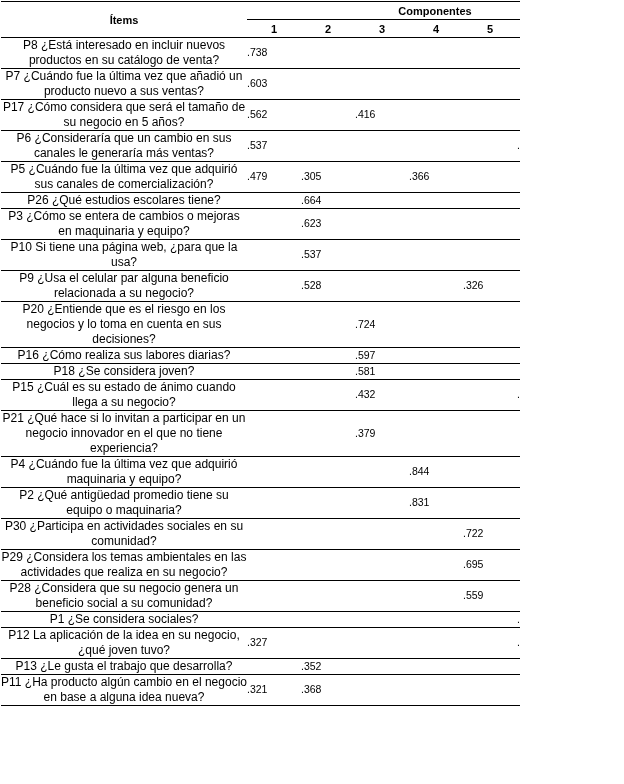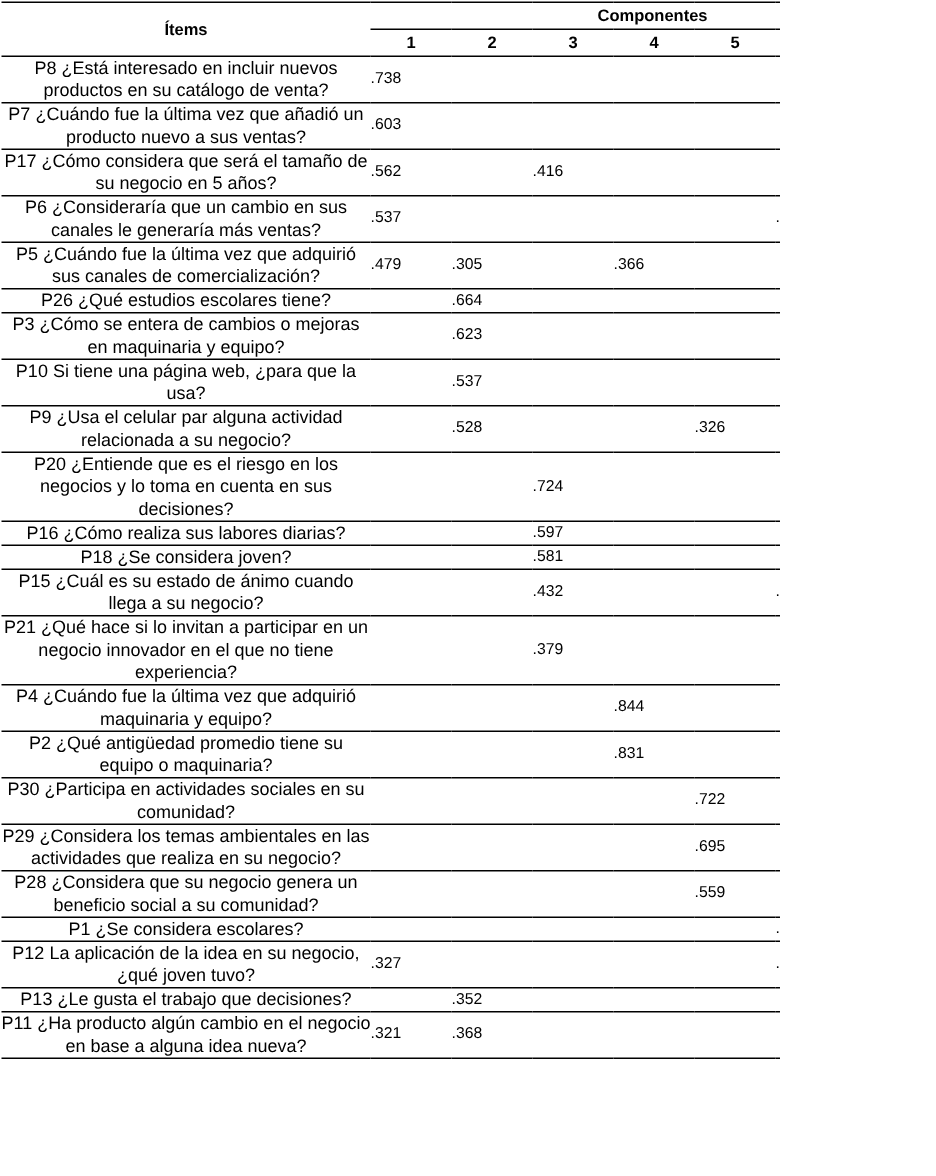--- a/index.html
+++ b/index.html
@@ -185,21 +185,21 @@
           <td class="item-cell">P10 Si tiene una página web, ¿para que la usa?</td>
           <td class="val-cell"></td>
           <td class="val-cell">.537</td>
           <td class="val-cell"></td>
           <td class="val-cell"></td>
           <td class="val-cell"></td>
           <td class="val-cell"></td>
           <td class="val-cell val-neg">-.340</td>
         </tr>
         <tr>
-          <td class="item-cell">P9 ¿Usa el celular par alguna actividad relacionada a su negocio?</td>
+          <td class="item-cell">P9 ¿Usa el celular par alguna beneficio relacionada a su negocio?</td>
           <td class="val-cell"></td>
           <td class="val-cell">.528</td>
           <td class="val-cell"></td>
           <td class="val-cell"></td>
           <td class="val-cell">.326</td>
           <td class="val-cell"></td>
           <td class="val-cell"></td>
         </tr>
         <tr>
           <td class="item-cell">P20 ¿Entiende que es el riesgo en los negocios y lo toma en cuenta en sus decisiones?</td>
@@ -295,41 +295,41 @@
           <td class="item-cell">P28 ¿Considera que su negocio genera un beneficio social a su comunidad?</td>
           <td class="val-cell"></td>
           <td class="val-cell"></td>
           <td class="val-cell"></td>
           <td class="val-cell"></td>
           <td class="val-cell">.559</td>
           <td class="val-cell"></td>
           <td class="val-cell"></td>
         </tr>
         <tr>
-          <td class="item-cell">P1 ¿Se considera escolares?</td>
+          <td class="item-cell">P1 ¿Se considera sociales?</td>
           <td class="val-cell"></td>
           <td class="val-cell"></td>
           <td class="val-cell"></td>
           <td class="val-cell"></td>
           <td class="val-cell"></td>
           <td class="val-cell">.722</td>
           <td class="val-cell"></td>
         </tr>
         <tr>
           <td class="item-cell">P12 La aplicación de la idea en su negocio, ¿qué joven tuvo?</td>
           <td class="val-cell">.327</td>
           <td class="val-cell"></td>
           <td class="val-cell"></td>
           <td class="val-cell"></td>
           <td class="val-cell"></td>
           <td class="val-cell">.478</td>
           <td class="val-cell"></td>
         </tr>
         <tr>
-          <td class="item-cell">P13 ¿Le gusta el trabajo que decisiones?</td>
+          <td class="item-cell">P13 ¿Le gusta el trabajo que desarrolla?</td>
           <td class="val-cell"></td>
           <td class="val-cell">.352</td>
           <td class="val-cell"></td>
           <td class="val-cell"></td>
           <td class="val-cell"></td>
           <td class="val-cell"></td>
           <td class="val-cell">.793</td>
         </tr>
         <tr class="last-row">
           <td class="item-cell">P11 ¿Ha producto algún cambio en el negocio en base a alguna idea nueva?</td>

